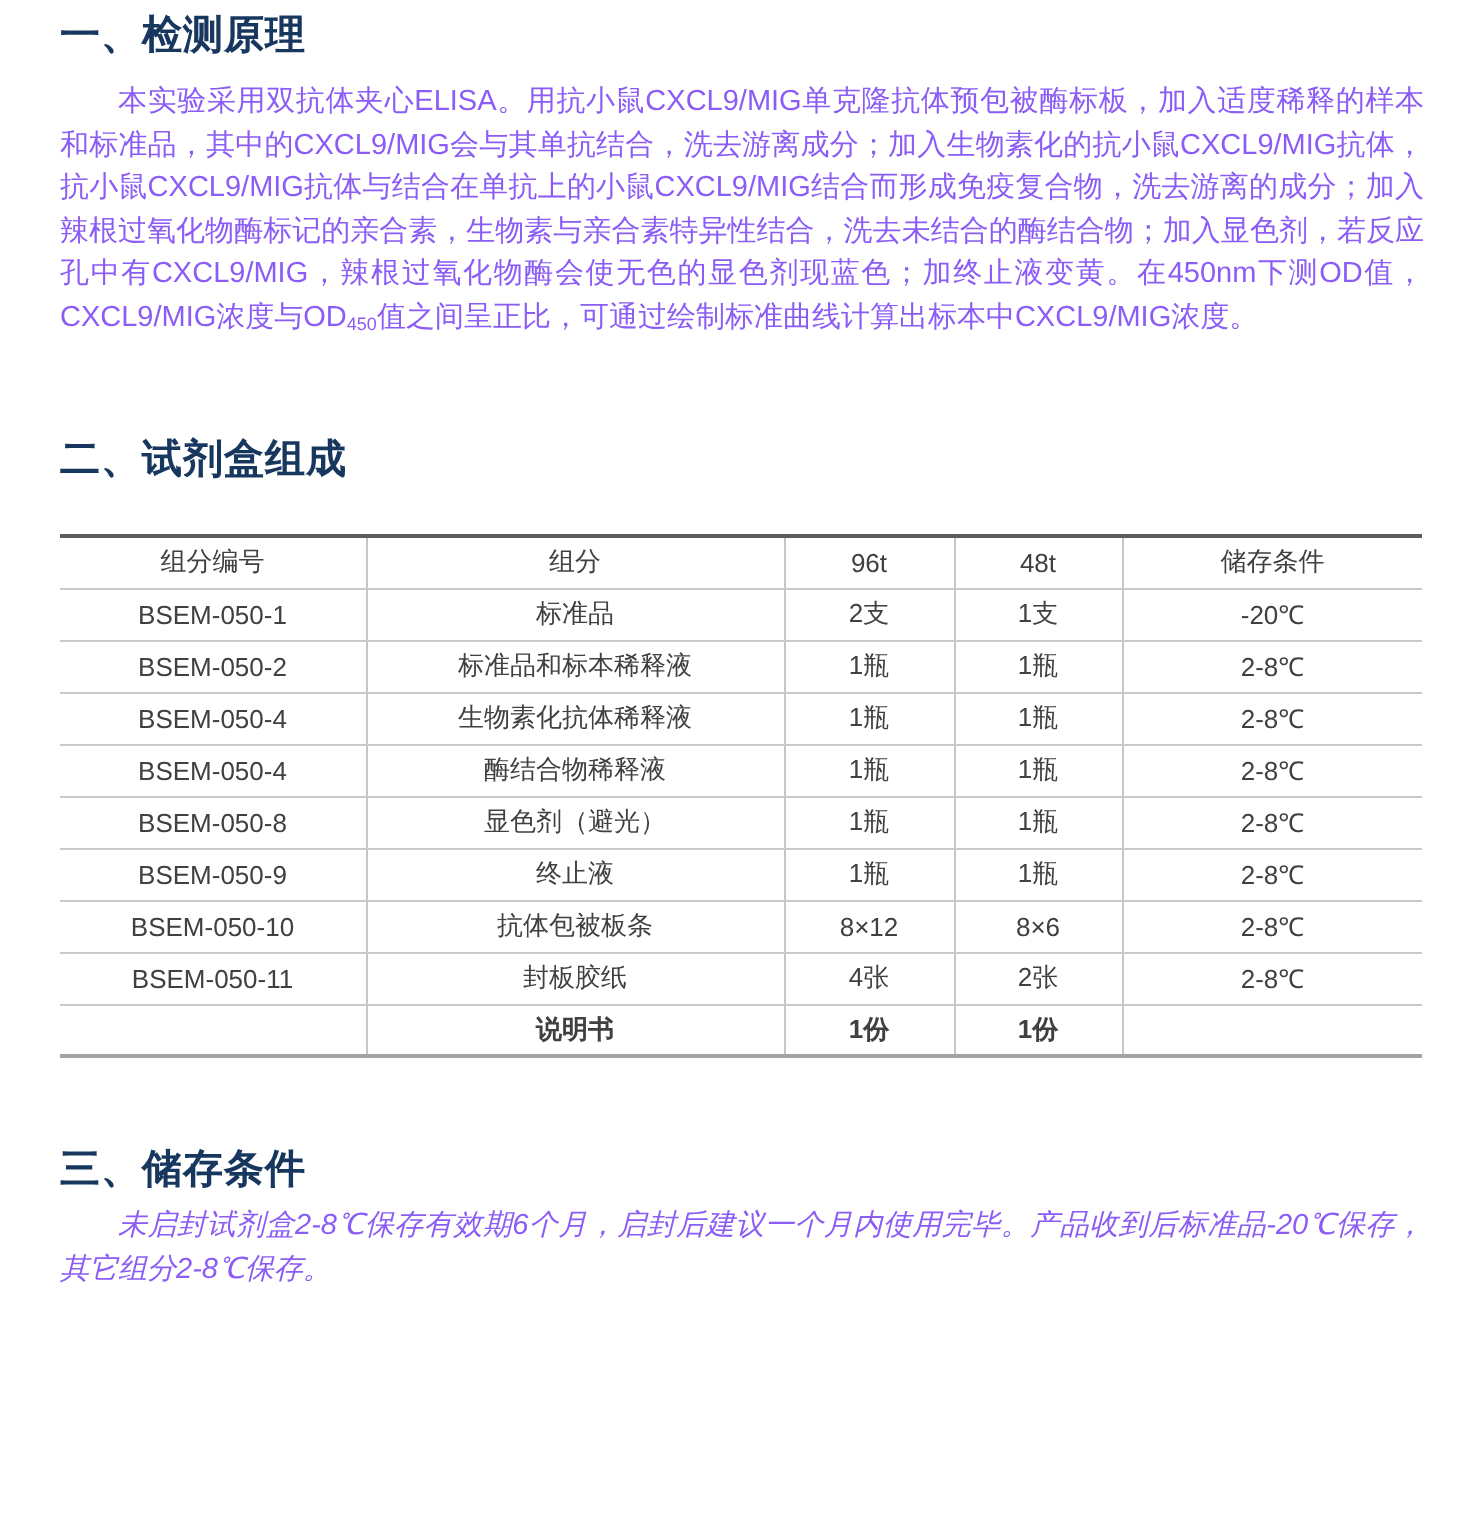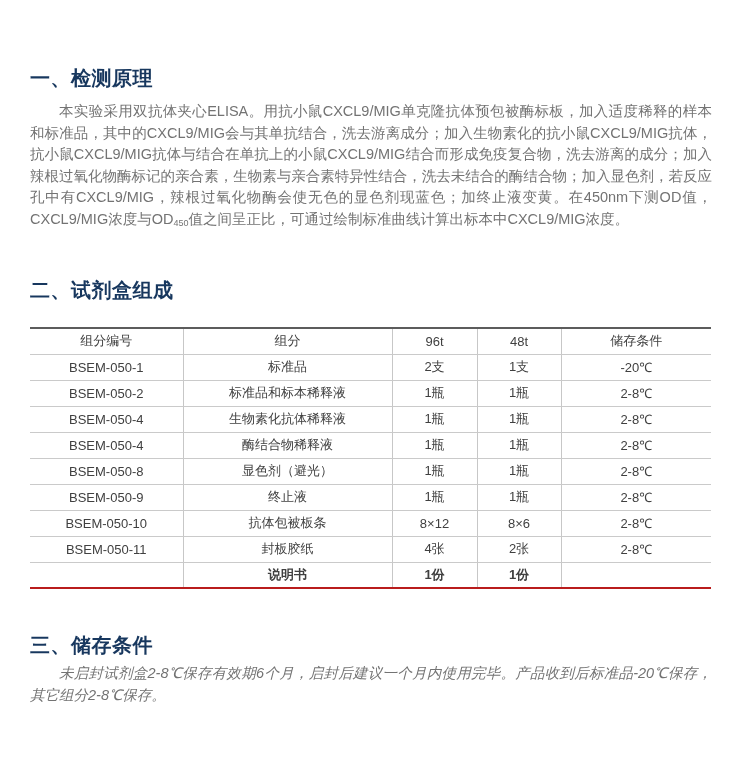--- a/index.html
+++ b/index.html
@@ -21,45 +21,45 @@
     padding: 0 30px;
   }
   .sec-heading {
     margin: 0;
     color: #17375e;
     font-size: 20px;
     font-weight: bold;
     line-height: 28px;
     letter-spacing: 0.5px;
   }
-  .sec-heading.first { padding-top: 20px; margin-top: 44px; }
+  .sec-heading.first { padding-top: 4px; }
   .para {
     margin: 0;
     font-size: 14.5px;
     line-height: 21.5px;
     text-align: justify;
     text-indent: 2em;
-    color: #737373;
+    color: #8b5cf6;
   }
   #principle-para { margin-top: 9px; }
   #components-heading { margin-top: 46px; }
   #storage-heading { margin-top: 42px; }
   #storage-para { margin-top: 4px; font-style: italic; }
   sub.od-sub {
     font-size: 9px;
     line-height: 0;
     vertical-align: -2px;
   }
   table.components {
     width: 681px;
     margin-top: 23px;
     border-collapse: collapse;
     table-layout: fixed;
     border-top: 2px solid #5c5c5c;
-    border-bottom: 2px solid #b91c1c;
+    border-bottom: 2px solid #a3a3a3;
   }
   table.components tr { height: 26px; }
   table.components th,
   table.components td {
     padding: 0 2px;
     font-size: 13px;
     font-weight: normal;
     text-align: center;
     vertical-align: middle;
     color: #404040;

